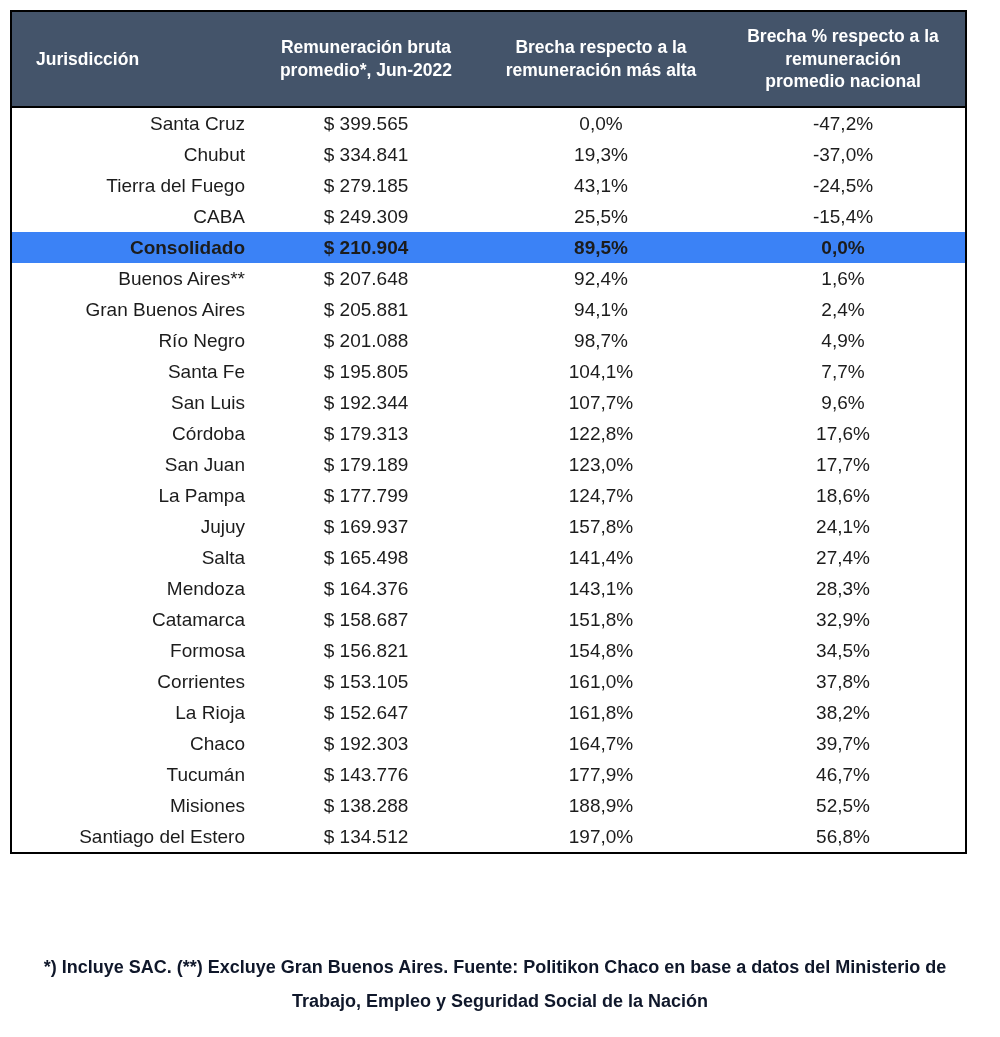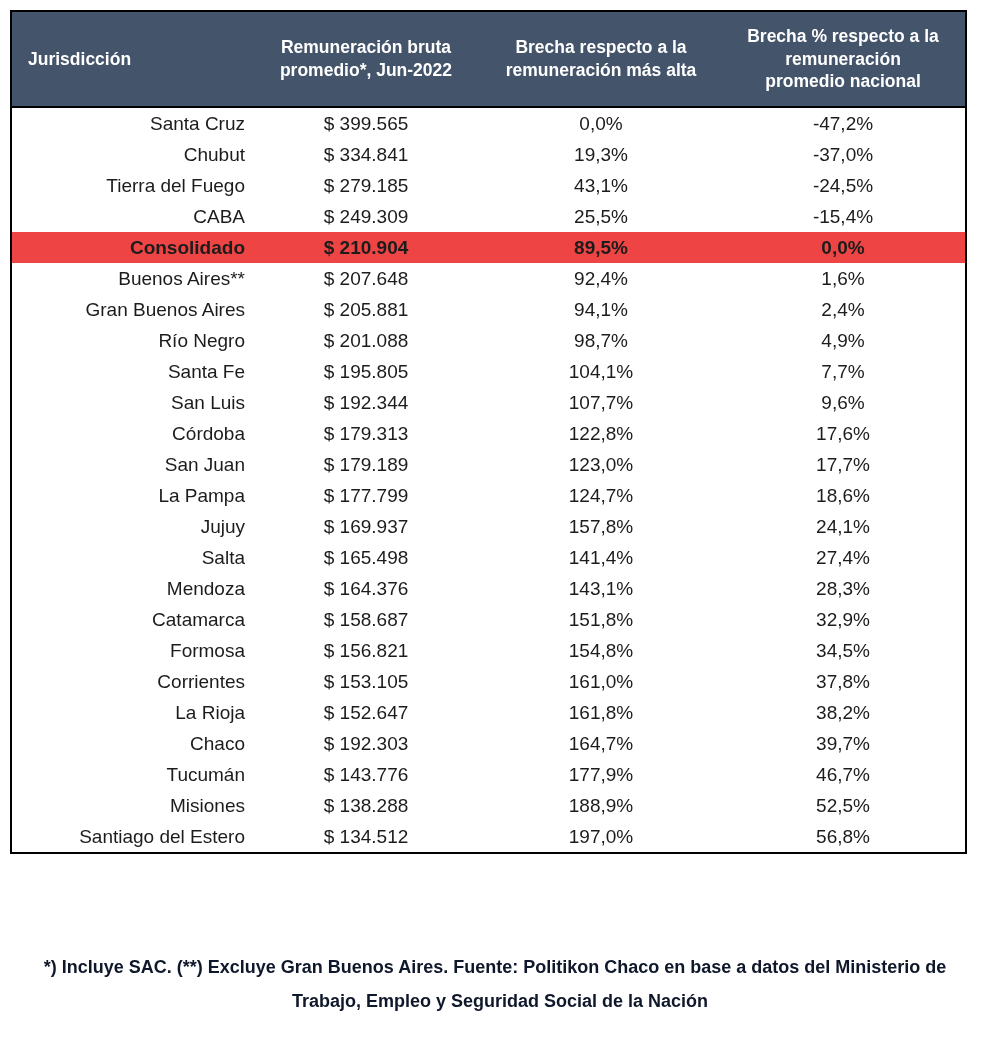--- a/index.html
+++ b/index.html
@@ -31,35 +31,35 @@
     font-size: 17.5px;
     line-height: 1.3;
     vertical-align: middle;
     text-align: center;
     padding: 8px 6px;
     height: 78px;
     border-bottom: 2px solid #000000;
   }
   table.remu thead th.h-left {
     text-align: left;
-    padding-left: 16px;
+    padding-left: 24px;
   }
   table.remu thead th span { display: block; }
   table.remu tbody td {
     font-size: 19px;
     color: #1c1c1c;
     height: 31px;
     padding: 0 6px;
     white-space: nowrap;
     overflow: hidden;
   }
   td.c-name { text-align: right; padding-left: 8px; }
   td.c-num  { text-align: center; }
   tr.highlight td {
-    background: #ef4444;
+    background: #3b82f6;
     font-weight: bold;
   }
   .footnote {
     position: absolute;
     top: 950px;
     left: 0;
     width: 1000px;
     text-align: center;
     font-weight: bold;
     color: #0f172a;

